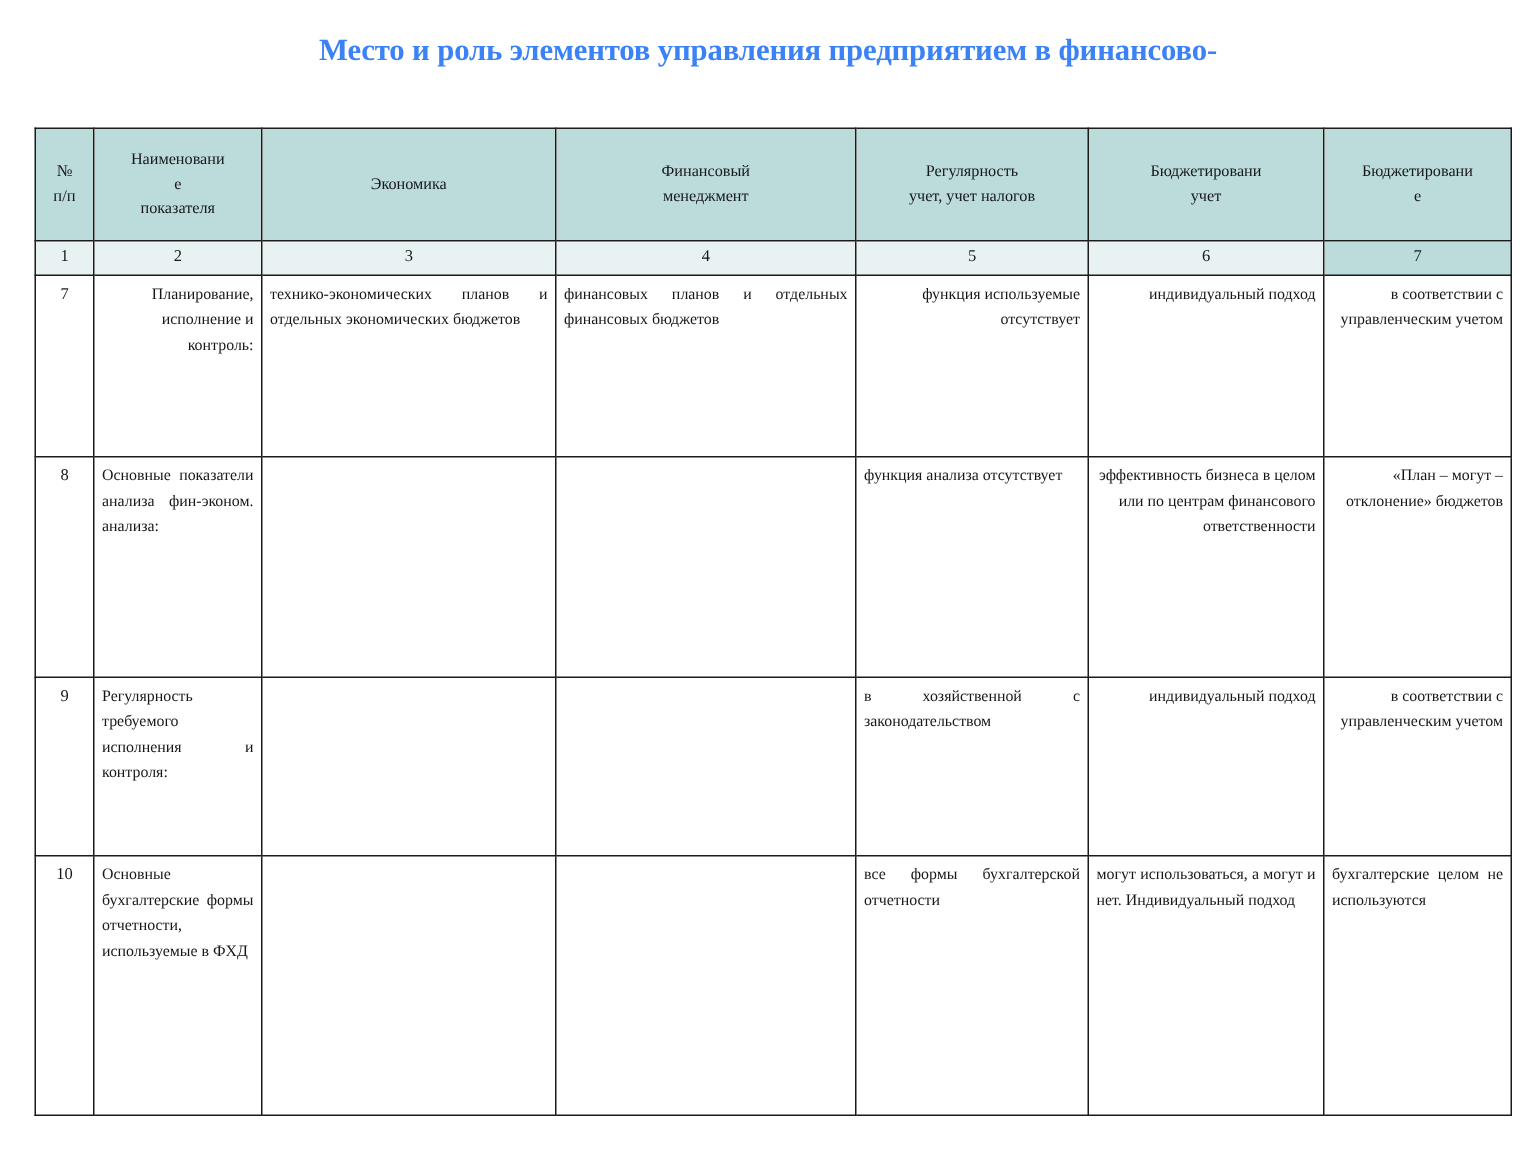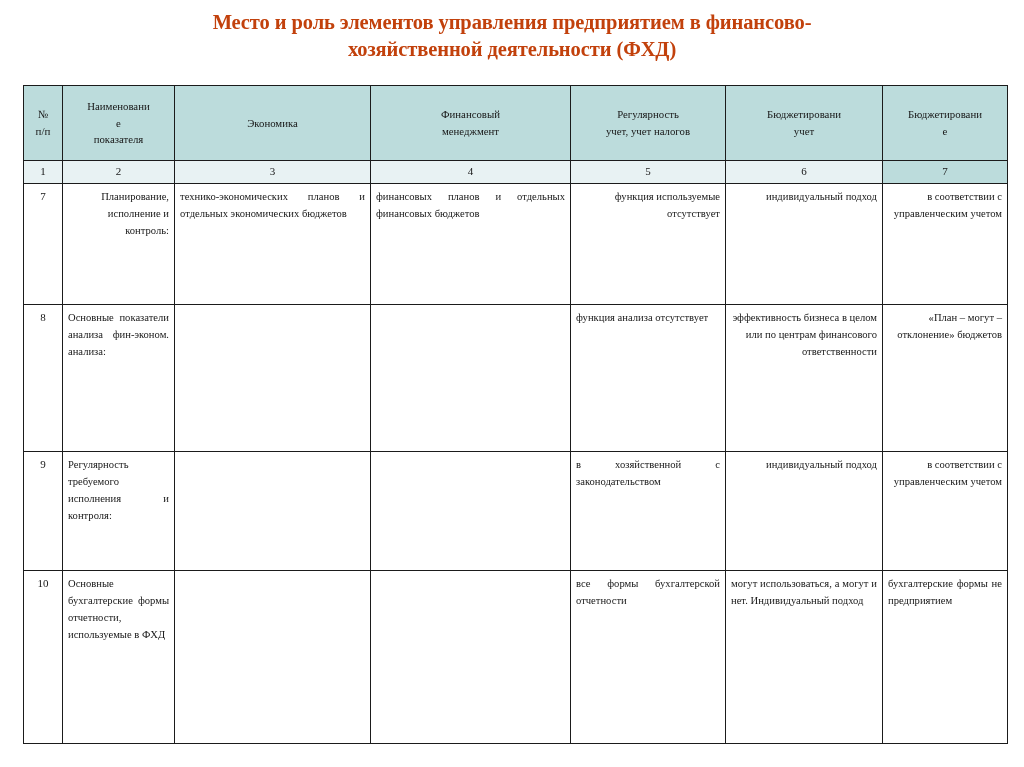--- a/index.html
+++ b/index.html
@@ -13,29 +13,29 @@
     background: #ffffff;
     font-family: "Liberation Serif", "DejaVu Serif", serif;
     color: #1a1a1a;
     overflow: hidden;
     position: relative;
   }
 
   
   .doc-title {
     width: 862px;
-    margin: 0 auto;
+    margin: 12px auto;
     padding-top: 9px;
     text-align: center;
     font-family: "Liberation Serif", "DejaVu Serif", serif;
     font-weight: bold;
     font-size: 20.5px;
     line-height: 1.34;
     letter-spacing: -0.1px;
-    color: #c2410c;
+    color: #3b82f6;
   }
   .doc-title .t-line { display: block; }
 
   
   .table-wrap {
     position: absolute;
     left: 23px;
     top: 85px;
     width: 984px;
   }
@@ -127,21 +127,20 @@
   tr.r7 td { height: 113px; }
   tr.r8 td { height: 139px; }
   tr.r9 td { height: 111px; }
   tr.r10 td { height: 165px; }
 </style>
 </head>
 <body>
 
 <div class="doc-title">
   <span class="t-line">Место и роль элементов управления предприятием в финансово-</span>
-  <span class="t-line">хозяйственной деятельности (ФХД)</span>
 </div>
 
 <div class="table-wrap">
   <table class="fxd">
     <colgroup>
       <col class="c1">
         <col class="c2">
         <col class="c3">
         <col class="c4">
         <col class="c5">
@@ -268,19 +267,19 @@
         <td class="plain">
           <span class="cell-text"></span>
         </td>
         <td class="justify">
           <span class="cell-text">все формы бухгалтерской отчетности</span>
         </td>
         <td class="justify">
           <span class="cell-text">могут использоваться, а могут и нет. Индивидуальный подход</span>
         </td>
         <td class="justify">
-          <span class="cell-text">бухгалтерские формы не предприятием</span>
+          <span class="cell-text">бухгалтерские целом не используются</span>
         </td>
       </tr>
 
     </tbody>
   </table>
 </div>
 
 </body></html>

